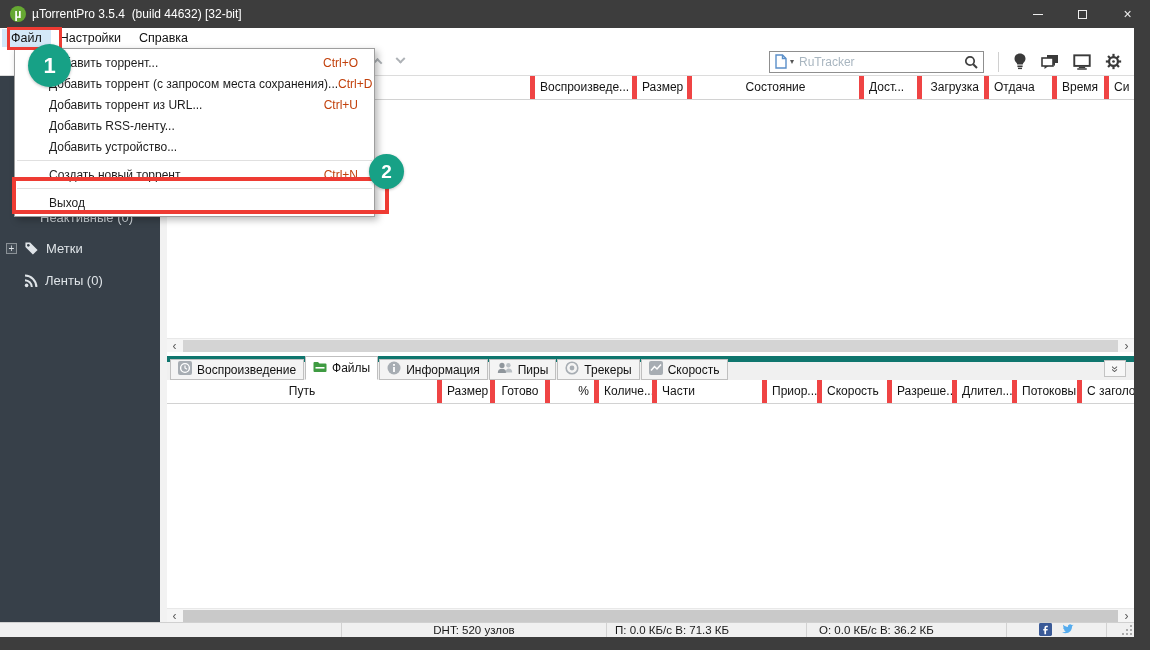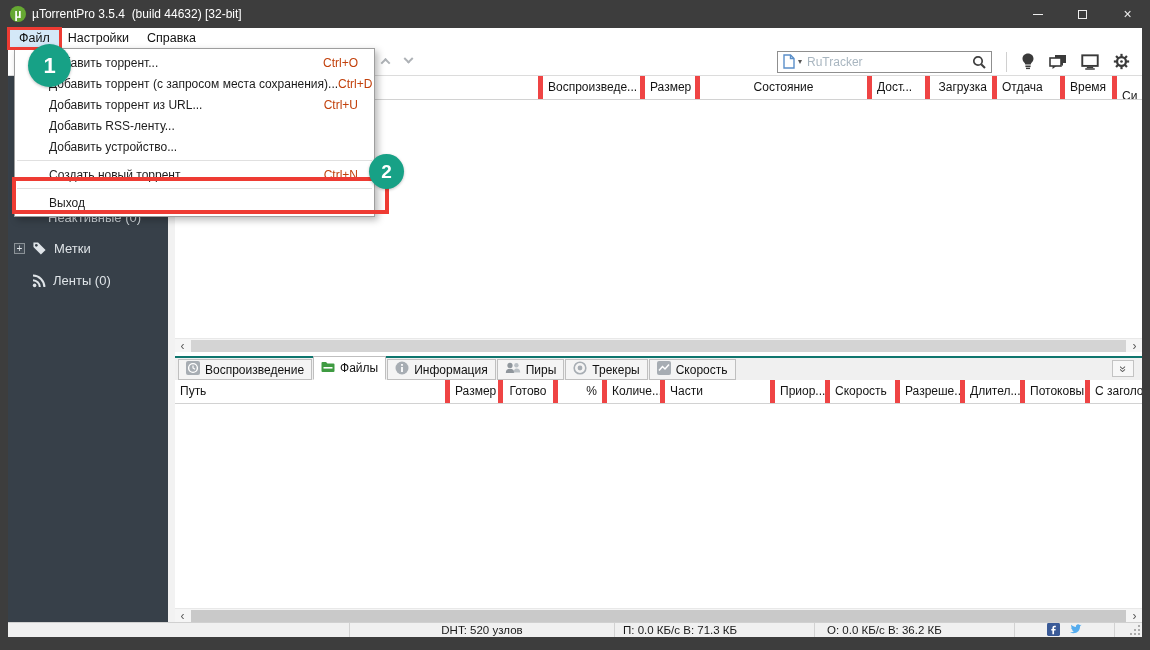--- a/index.html
+++ b/index.html
@@ -9,21 +9,21 @@
   
   .titlebar{position:absolute;left:0;top:0;width:1150px;height:28px;display:flex;align-items:center;color:#fff;}
   .logo{width:16px;height:16px;border-radius:50%;background:#66a832;color:#fff;font-size:12px;font-weight:bold;
     display:flex;align-items:center;justify-content:center;margin:0 6px 0 10px;}
   .title{font-size:12px;white-space:pre;}
   .wc{margin-left:auto;display:flex;height:28px;}
   .wc-btn{width:45px;height:28px;display:flex;align-items:center;justify-content:center;color:#eee;font-size:14px;}
   .min-glyph{display:block;width:10px;height:1px;background:#eee;}
   .max-glyph{display:block;width:9px;height:9px;border:1px solid #eee;}
   
-  .app{position:absolute;left:8px;top:28px;width:1134px;height:609px;background:#fff;display:flex;flex-direction:column;}
+  .app{position:absolute;left:0;top:28px;width:1134px;height:609px;background:#fff;display:flex;flex-direction:column;}
   
   .menubar{height:20px;display:flex;align-items:center;padding-left:2px;background:#fff;}
   .menu-item{font-size:12.5px;color:#111;padding:2px 9px;}
   .menu-item.open{background:#d4e8f8;}
   
   .toolbar{height:28px;display:flex;align-items:center;background:#fff;border-bottom:1px solid #dcdcdc;}
   .tb-chevrons{margin-left:370px;display:flex;gap:9px;}
   .tb-btn{width:14px;height:14px;display:flex;align-items:center;justify-content:center;}
   .chev{width:7px;height:7px;border-left:2px solid #aeb2b6;border-top:2px solid #aeb2b6;}
   .chev.up{transform:rotate(45deg) translate(1px,1px);}
@@ -51,42 +51,42 @@
     font-size:12px;color:#141414;overflow:hidden;flex:none;}
   .thead .c{line-height:23px;padding:0 5px;border-right:5px solid #ef4444;white-space:nowrap;overflow:hidden;flex:none;}
   .thead.top .c:nth-child(1){width:368px;}
   .thead.top .c:nth-child(2){width:102px;}
   .thead.top .c:nth-child(3){width:55px;text-align:right;}
   .thead.top .c:nth-child(4){width:172px;text-align:center;}
   .thead.top .c:nth-child(5){width:58px;}
   .thead.top .c:nth-child(6){width:67px;text-align:right;}
   .thead.top .c:nth-child(7){width:68px;}
   .thead.top .c:nth-child(8){width:52px;}
-  .thead.top .c:nth-child(9){flex:1;text-align:center;border-right:none;margin-top:9px;}
-  .thead.bottom .c:nth-child(1){width:275px;}
+  .thead.top .c:nth-child(9){flex:1;text-align:center;border-right:none;}
+  .thead.bottom .c:nth-child(1){width:275px;text-align:center;}
   .thead.bottom .c:nth-child(2){width:53px;text-align:right;}
   .thead.bottom .c:nth-child(3){width:55px;text-align:center;}
   .thead.bottom .c:nth-child(4){width:49px;text-align:right;}
   .thead.bottom .c:nth-child(5){width:58px;}
   .thead.bottom .c:nth-child(6){width:110px;}
   .thead.bottom .c:nth-child(7){width:55px;}
   .thead.bottom .c:nth-child(8){width:70px;}
   .thead.bottom .c:nth-child(9){width:65px;}
   .thead.bottom .c:nth-child(10){width:60px;}
   .thead.bottom .c:nth-child(11){width:65px;}
   .thead.bottom .c:nth-child(12){flex:1;border-right:none;}
   .list-body{height:238px;background:#fff;flex:none;}
   .detail-body{flex:1;background:#fff;}
   
   .hscroll{height:14px;background:#f5f5f5;display:flex;align-items:center;flex:none;border-top:1px solid #e8e8e8;}
   .hscroll .arr{width:15px;text-align:center;font-size:12px;color:#5a5a5a;line-height:14px;}
   .hscroll .thumb{flex:1;height:12px;background:#d4d4d4;margin:0 1px;}
   .hscroll.dark .thumb{background:#c9c9c9;}
   
-  .tabsrow{height:24px;margin-top:4px;background:#f0f0f0;display:flex;align-items:flex-end;padding-left:3px;flex:none;border-top:2px solid #0f766e;}
+  .tabsrow{height:24px;margin-top:4px;background:#f0f0f0;display:flex;align-items:flex-end;padding-left:3px;flex:none;border-top:6px solid #0f766e;}
   .tab{display:flex;align-items:center;gap:5px;padding:0 7px;height:21px;border:1px solid #bfbfbf;background:#f4f4f4;
     margin-right:1px;font-size:12px;color:#111;white-space:nowrap;}
   .tab.active{background:#fff;height:24px;border-bottom:1px solid #fff;}
   .collapse-btn{margin-left:auto;margin-right:8px;margin-bottom:3px;width:22px;height:17px;border:1px solid #c3c3c3;background:#f7f7f7;
     display:flex;align-items:center;justify-content:center;}
   .collapse-glyph{display:block;transform:rotate(90deg);font-size:12px;color:#555;line-height:1;}
   
   .statusbar{height:15px;background:#f0f0f0;border-top:1px solid #d0d0d0;display:flex;align-items:center;
     font-size:11.5px;color:#1a1a1a;flex:none;}
   .sb-sec{height:100%;display:flex;align-items:center;border-right:1px solid #d2d2d2;}

